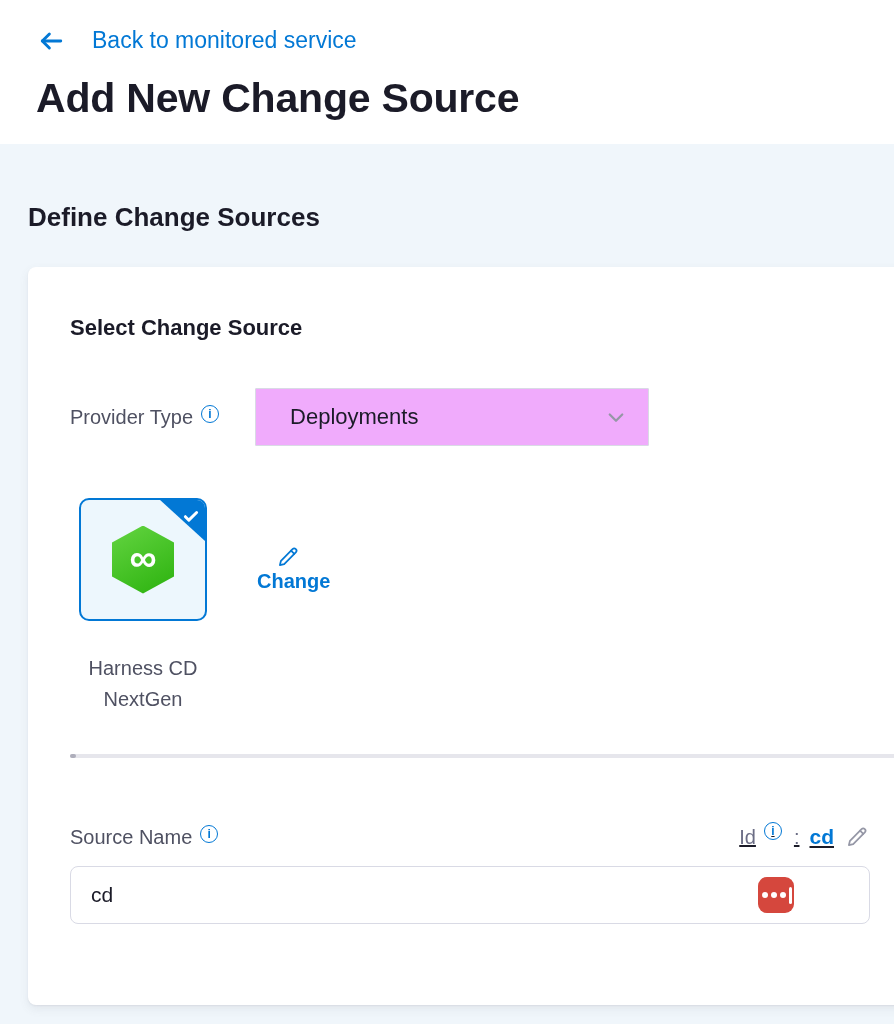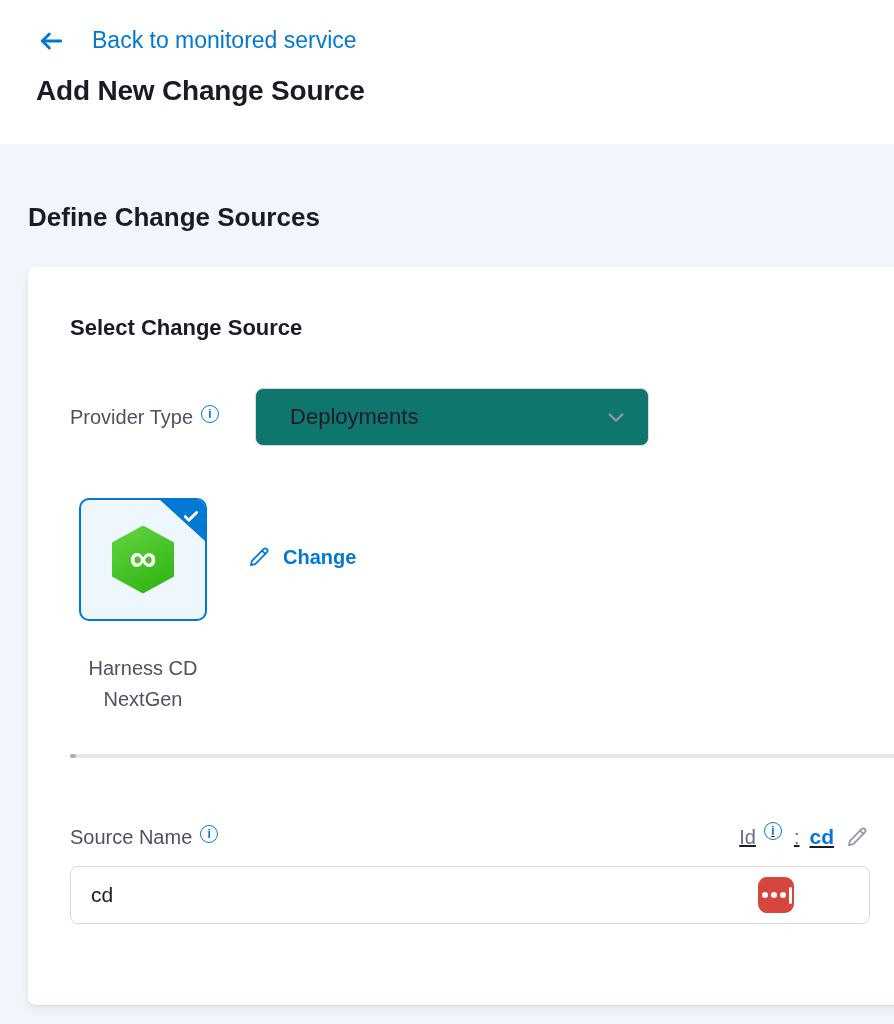--- a/index.html
+++ b/index.html
@@ -26,21 +26,21 @@
   .back-arrow { width: 30px; height: 26px; display: block; }
   .back-link {
     margin-left: 26px;
     font-size: 23px;
     color: #0278d5;
     text-decoration: none;
     font-weight: 400;
   }
   .page-title {
     margin-top: 21px;
-    font-size: 28px;
+    font-size: 41px;
     font-weight: 700;
     color: #1b1b28;
     letter-spacing: -0.2px;
   }
 
   
   .content { height: 880px; padding-top: 58px; }
   .define-heading {
     margin-left: 28px;
     font-size: 26px;
@@ -82,22 +82,22 @@
     transform: translateY(-6px);
     cursor: pointer;
     flex: none;
     line-height: 1;
   }
   .dropdown {
     margin-left: 36px;
     width: 394px;
     height: 58px;
     border: 1px solid #d9dae5;
-    border-radius: 8px;
-    background: #0f766e;
+    border-radius: 1px;
+    background: #f0abfc;
     display: flex;
     align-items: center;
     justify-content: space-between;
     padding: 0 22px 0 34px;
     cursor: pointer;
   }
   .dropdown-value { font-size: 22px; color: #1b1b28; }
   .chevron { width: 20px; height: 20px; }
 
   
@@ -147,20 +147,21 @@
     line-height: 31px;
     color: #4f5162;
     font-weight: 400;
   }
   .change-link {
     margin-left: 39px;
     margin-top: 46px;
     display: flex;
     align-items: center;
     cursor: pointer;
+    flex-direction: column;
   }
   .pencil-blue { width: 26px; height: 26px; color: #0278d5; }
   .change-text {
     margin-left: 11px;
     font-size: 20px;
     font-weight: 600;
     color: #0278d5;
   }
 
   

